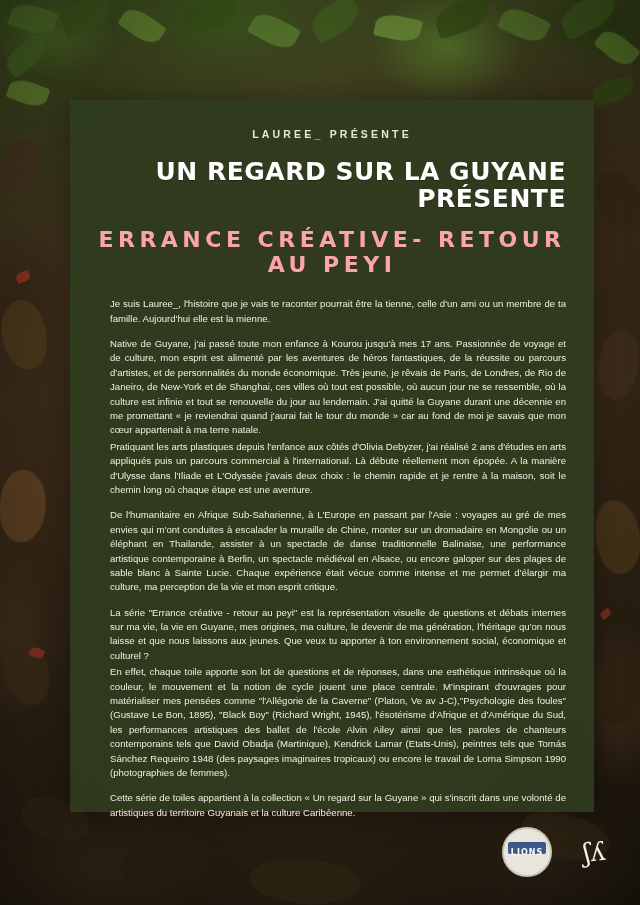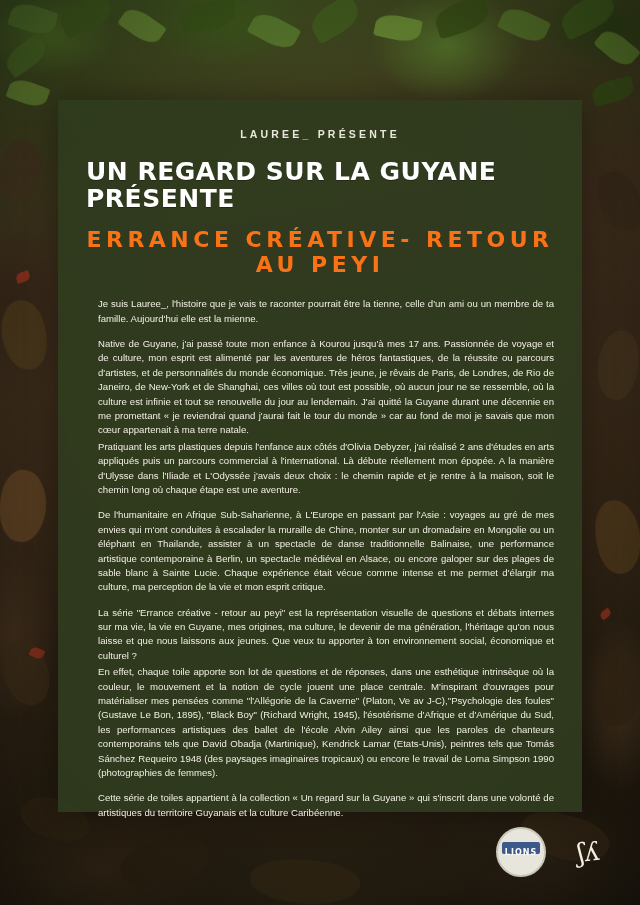--- a/index.html
+++ b/index.html
@@ -51,74 +51,74 @@
     opacity: .9;
   }
   .vignette {
     position: absolute;
     inset: 0;
     background: radial-gradient(ellipse at 50% 45%, rgba(0,0,0,0) 40%, rgba(0,0,0,.45) 100%);
   }
   
   .card {
     position: absolute;
-    left: 58px;
+    left: 70px;
     top: 100px;
     width: 524px;
     height: 712px;
     background: rgba(47,59,30,0.93);
     box-shadow: 0 0 30px rgba(0,0,0,.35);
   }
   .card-inner {
     padding: 24px 28px 18px 28px;
     color: #f2f0e6;
   }
   .kicker {
     text-align: center;
     letter-spacing: 3.2px;
     font-size: 10.5px;
     font-weight: bold;
     color: #e9e7da;
     margin: 4px 0 18px 0;
   }
   .title-main {
-    text-align: left;
+    text-align: right;
     font-size: 25px;
     line-height: 1.08;
     font-weight: bold;
     letter-spacing: .5px;
     color: #ffffff;
     text-transform: uppercase;
     font-family: "DejaVu Sans", sans-serif;
     margin-bottom: 16px;
     text-shadow: 0 1px 0 rgba(0,0,0,.3);
   }
   .title-sub {
     text-align: center;
     font-size: 22px;
     line-height: 1.12;
     font-weight: bold;
     letter-spacing: 4.5px;
-    color: #f97316;
+    color: #fca5a5;
     text-transform: uppercase;
     font-family: "DejaVu Sans", sans-serif;
     margin-bottom: 20px;
   }
   .para {
     font-size: 9.6px;
     line-height: 1.5;
     text-align: justify;
     color: #f0eee3;
     margin: 0 0 11px 12px;
   }
   .para.tight { margin-bottom: 2px; }
   
   .logos {
     position: absolute;
-    right: 32px;
+    right: 26px;
     bottom: 28px;
     display: flex;
     align-items: center;
     gap: 22px;
   }
   .lions {
     width: 46px; height: 46px;
     border-radius: 50%;
     background: #e8e6dc;
     border: 2px solid #c9c6b8;

